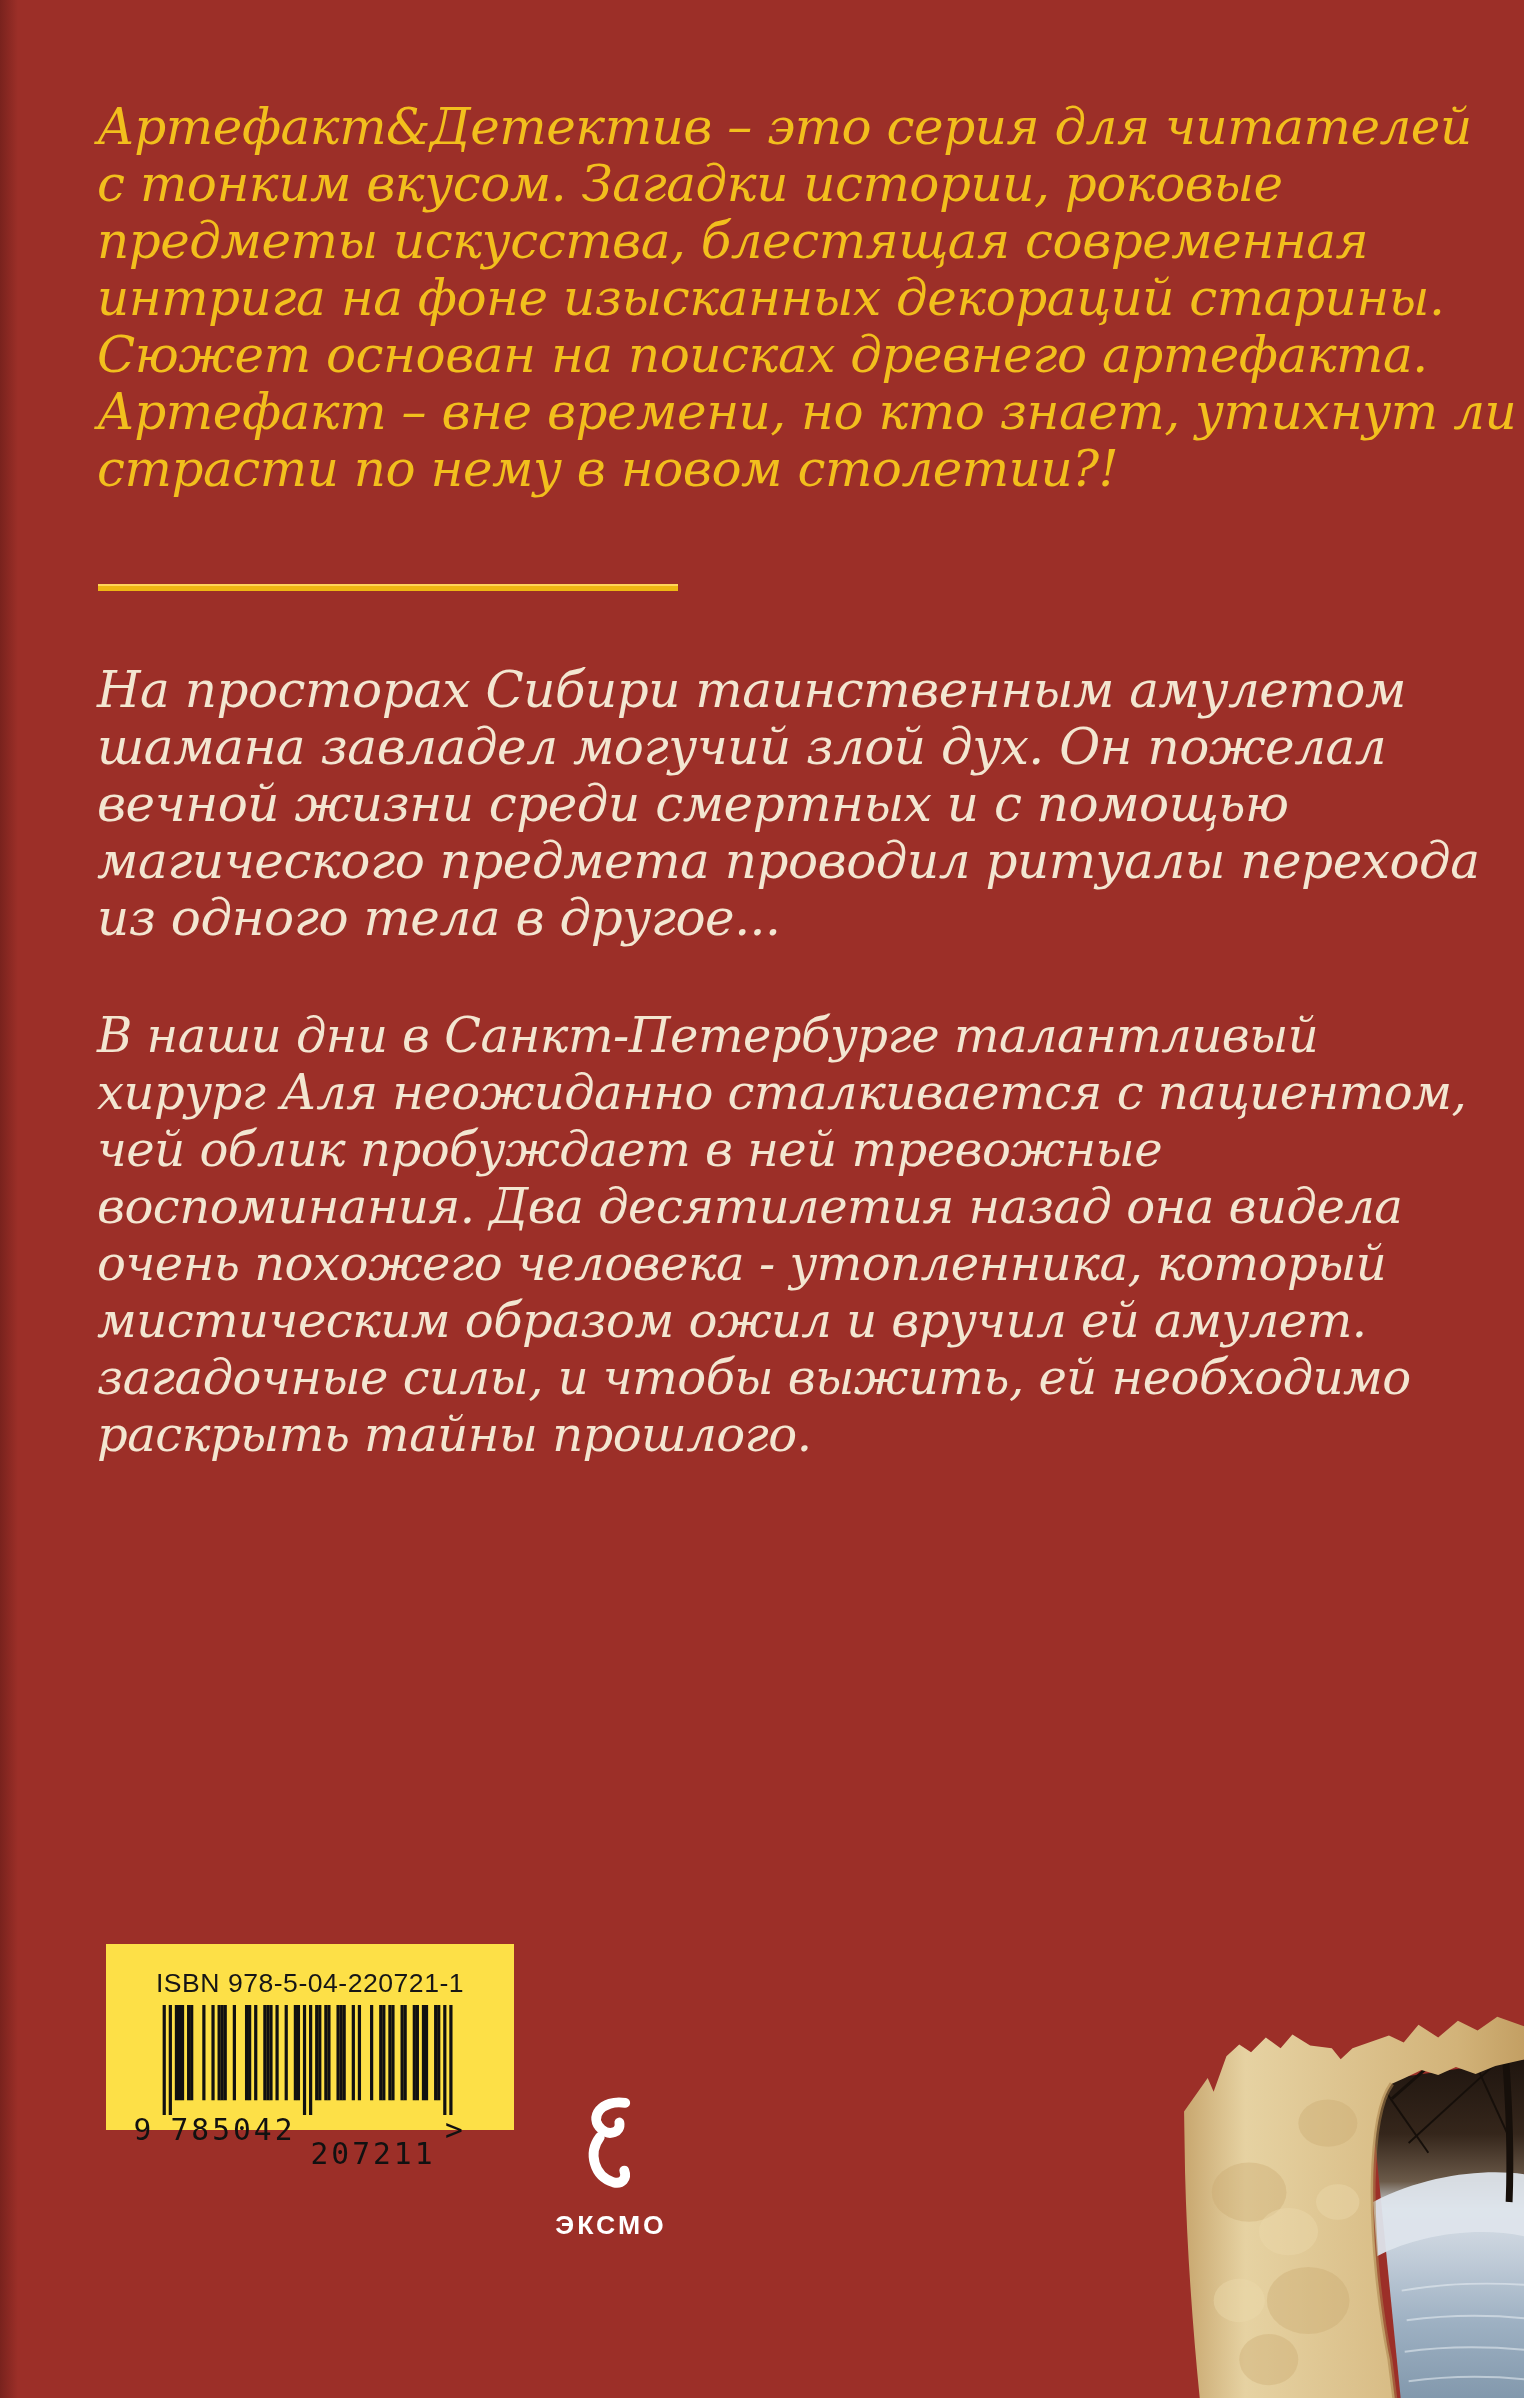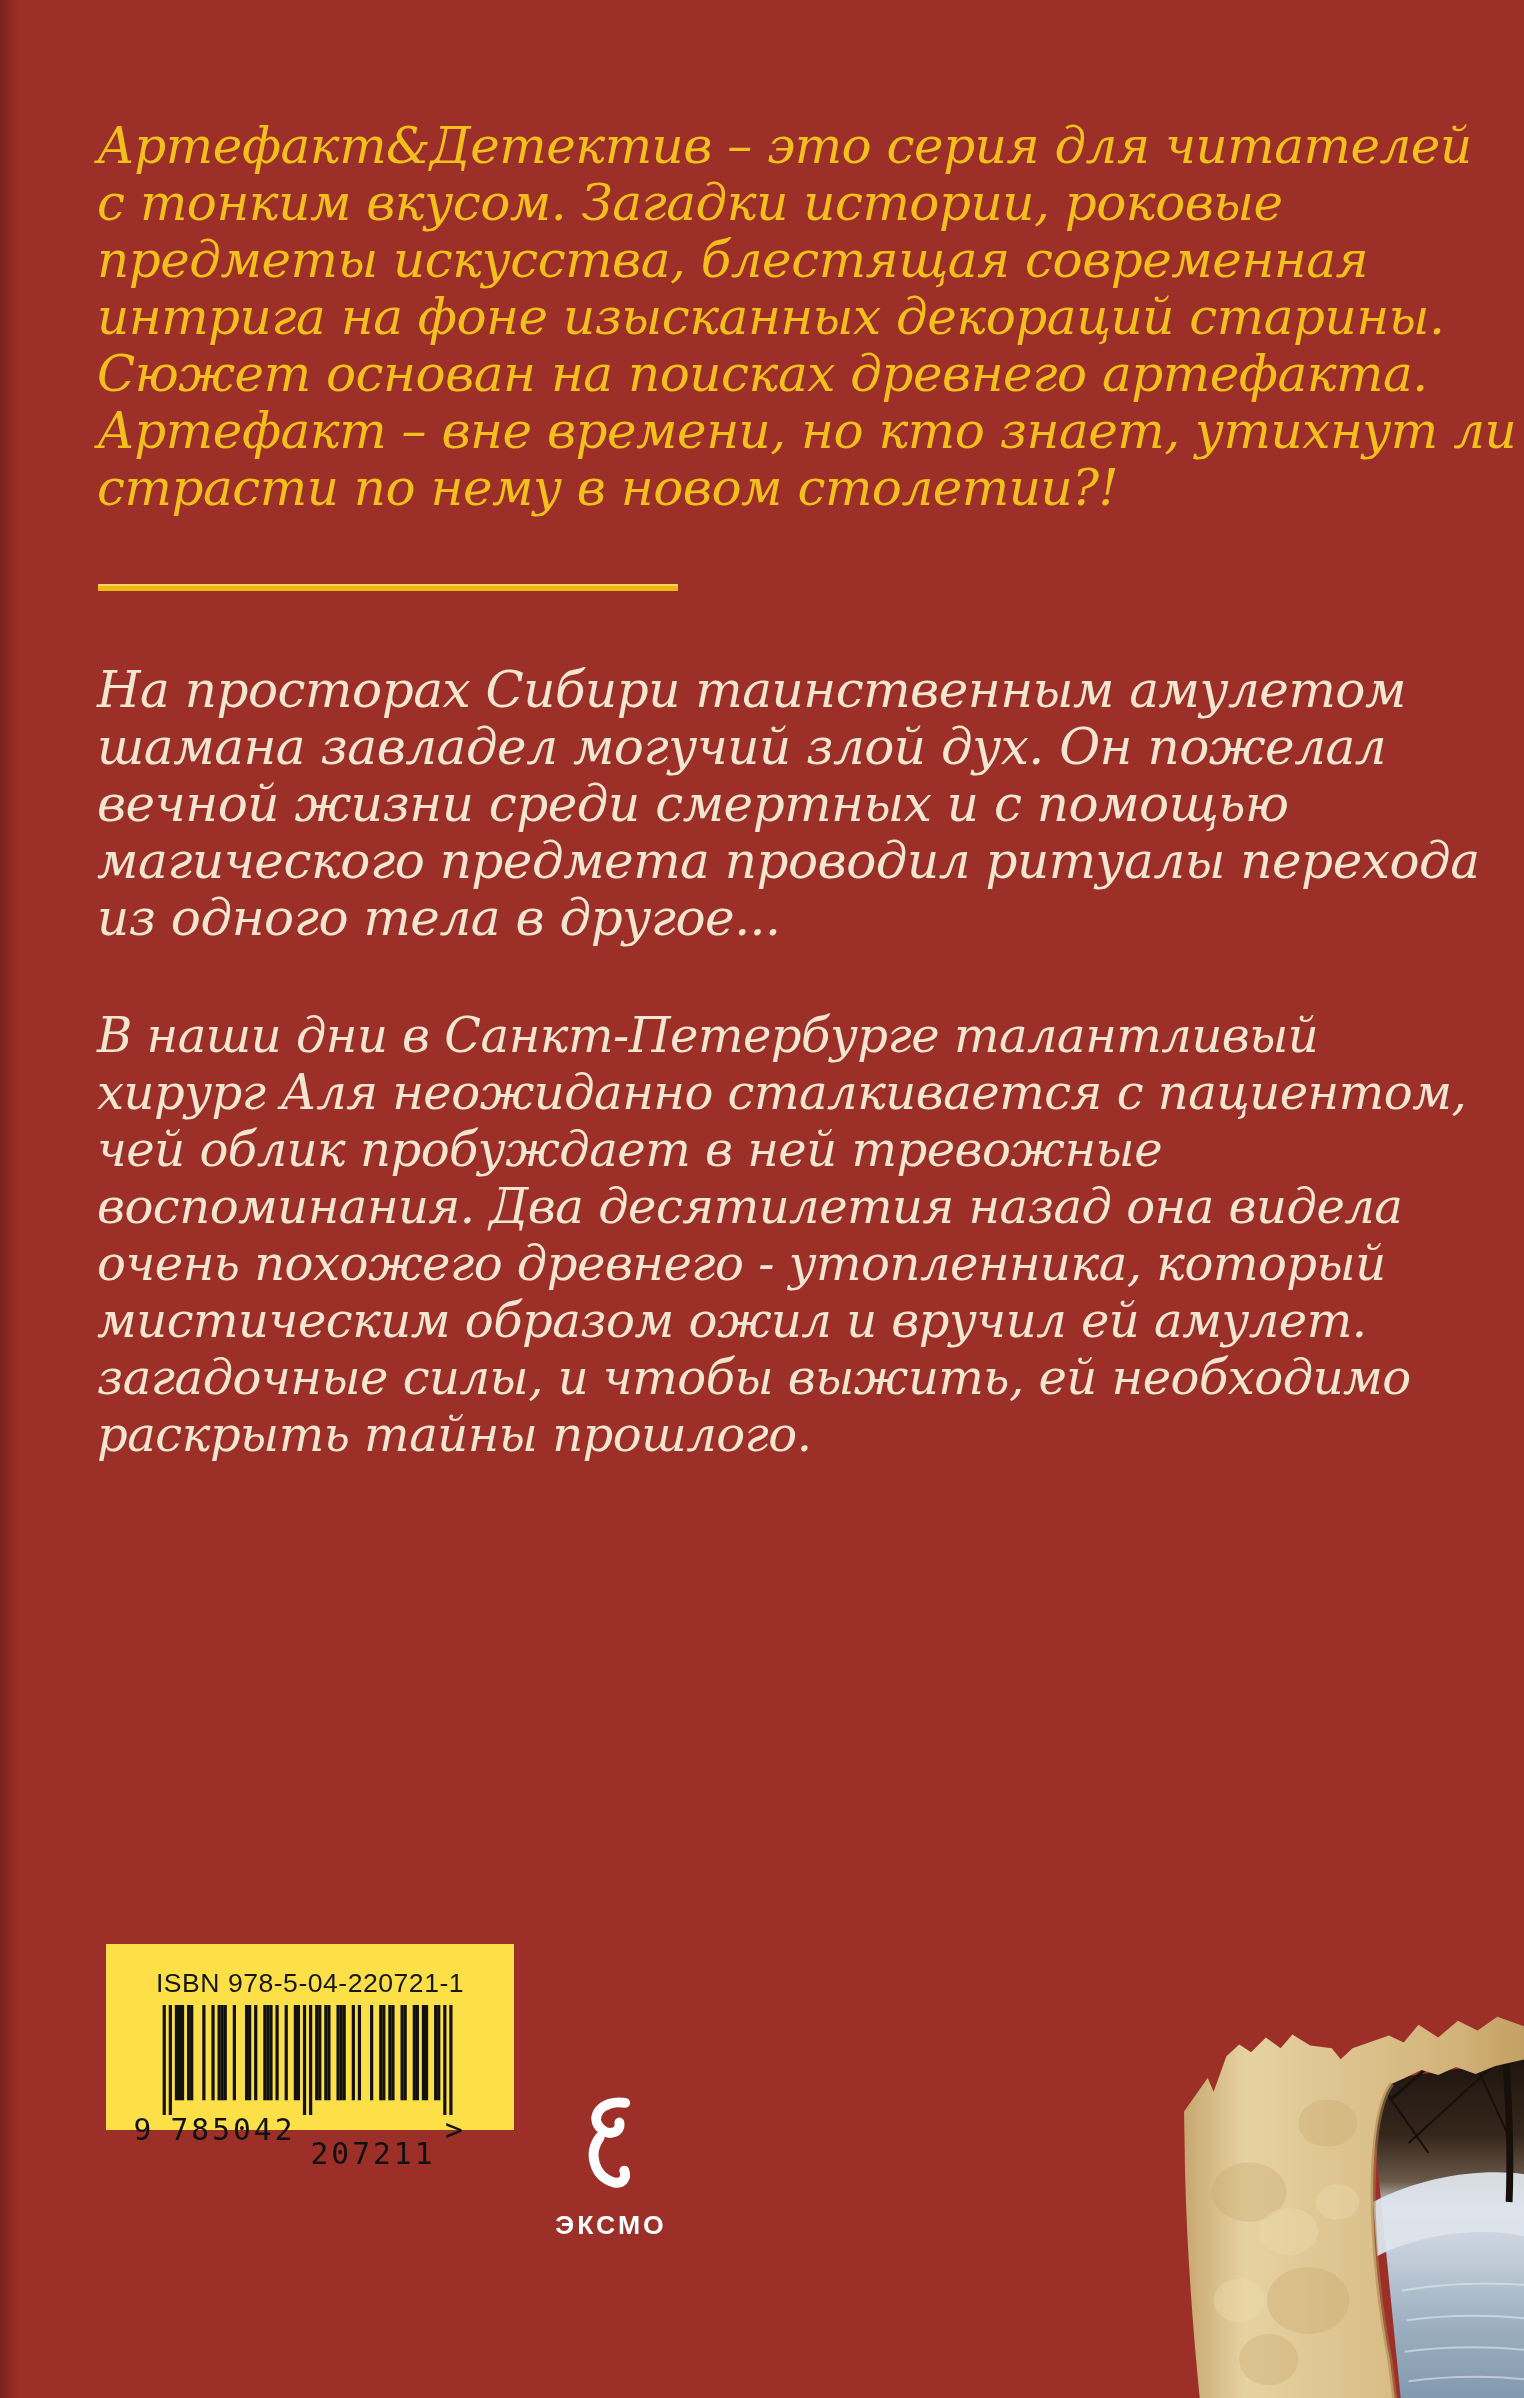--- a/index.html
+++ b/index.html
@@ -15,21 +15,20 @@
     background:linear-gradient(to right, rgba(40,5,5,.30), rgba(40,5,5,0));
     pointer-events:none;
   }
   .blurb{
     position:absolute;left:97px;top:99px;
     font-style:italic;font-weight:500;
     font-size:50px;line-height:57px;
     letter-spacing:-0.5px;
     color:#f2bf1d;
     white-space:nowrap;
-    margin-top:19px;
   }
   .synopsis1{
     position:absolute;left:97px;top:662px;
     font-style:italic;font-weight:500;
     font-size:50px;line-height:57px;
     letter-spacing:-0.5px;
     color:#f3e6d1;
     white-space:nowrap;
   }
   .synopsis2{
@@ -106,21 +105,21 @@
     <div>вечной жизни среди смертных и с помощью</div>
     <div>магического предмета проводил ритуалы перехода</div>
     <div>из одного тела в другое...</div>
   </div>
 
   <div class="synopsis2">
     <div>В наши дни в Санкт-Петербурге талантливый</div>
     <div>хирург Аля неожиданно сталкивается с пациентом,</div>
     <div>чей облик пробуждает в ней тревожные</div>
     <div>воспоминания. Два десятилетия назад она видела</div>
-    <div>очень похожего древнего - утопленника, который</div>
+    <div>очень похожего человека - утопленника, который</div>
     <div>мистическим образом ожил и вручил ей амулет.</div>
     <div>загадочные силы, и чтобы выжить, ей необходимо</div>
     <div>раскрыть тайны прошлого.</div>
   </div>
 
   <div class="isbn-box">
     <div class="isbn-label">ISBN 978-5-04-220721-1</div>
     <svg id="barcode" class="barcode-svg" width="291" height="110" viewBox="0 0 295 112">
         <rect x="0.00" y="0" width="3.26" height="112" fill="#111"></rect>
         <rect x="6.21" y="0" width="3.26" height="112" fill="#111"></rect>

